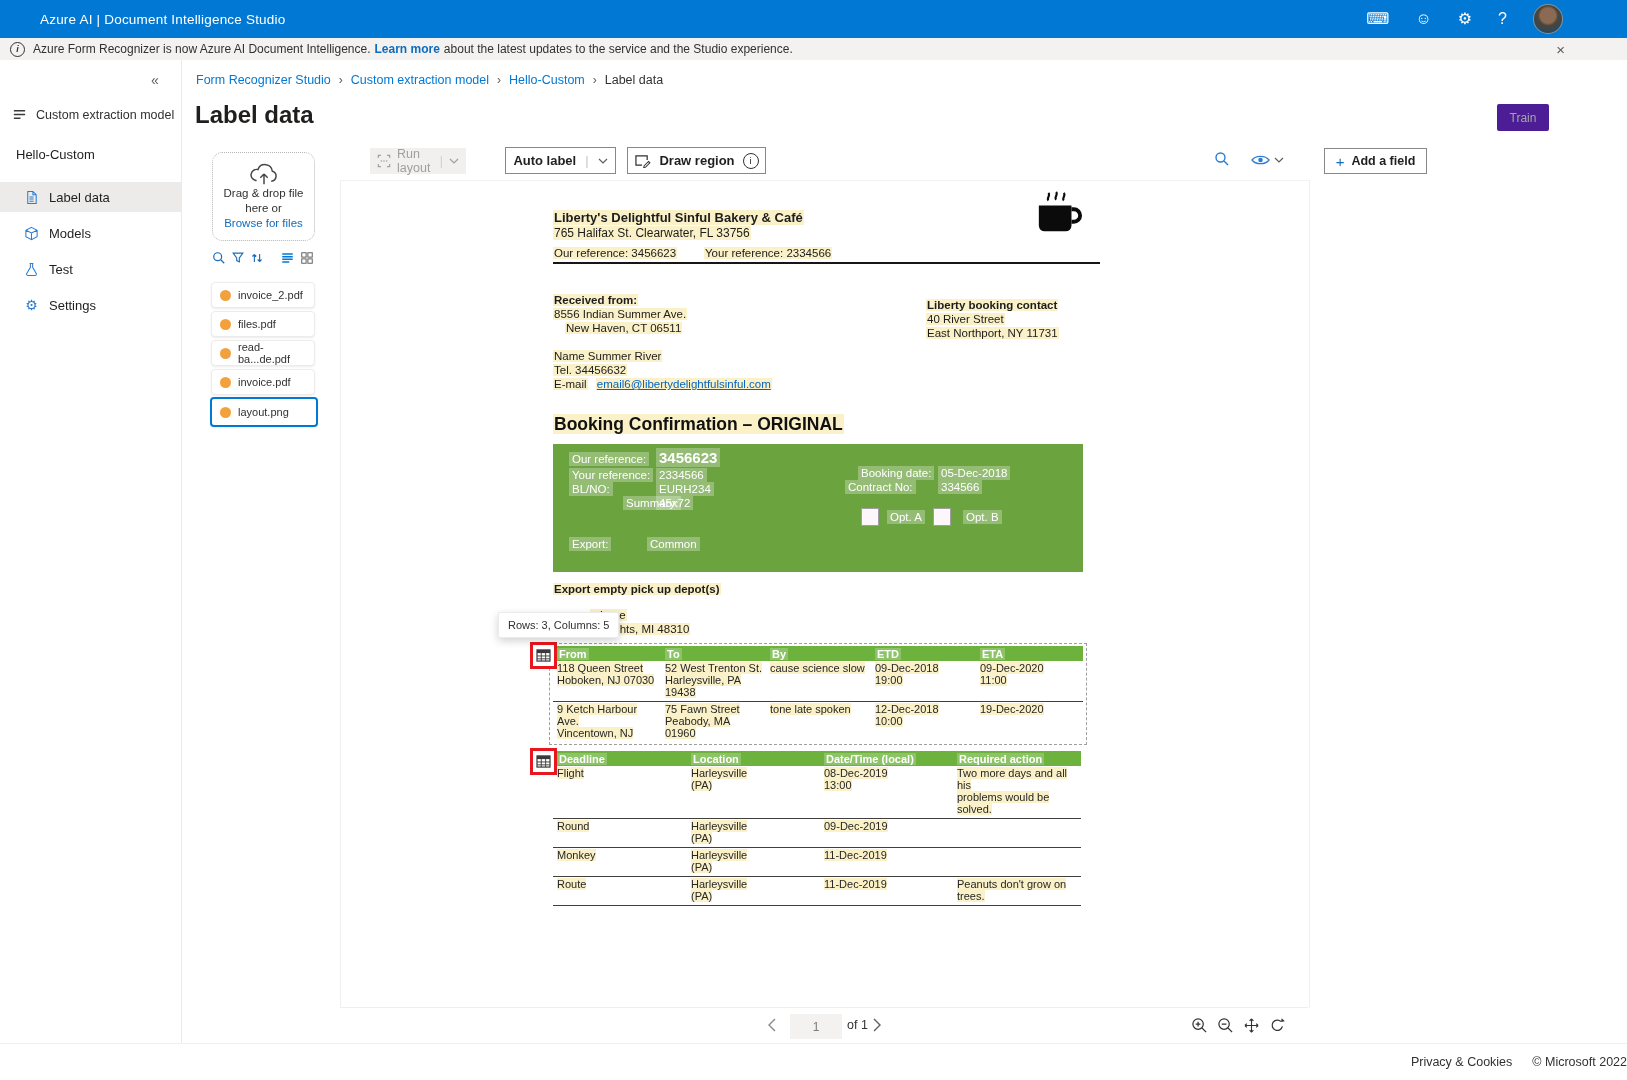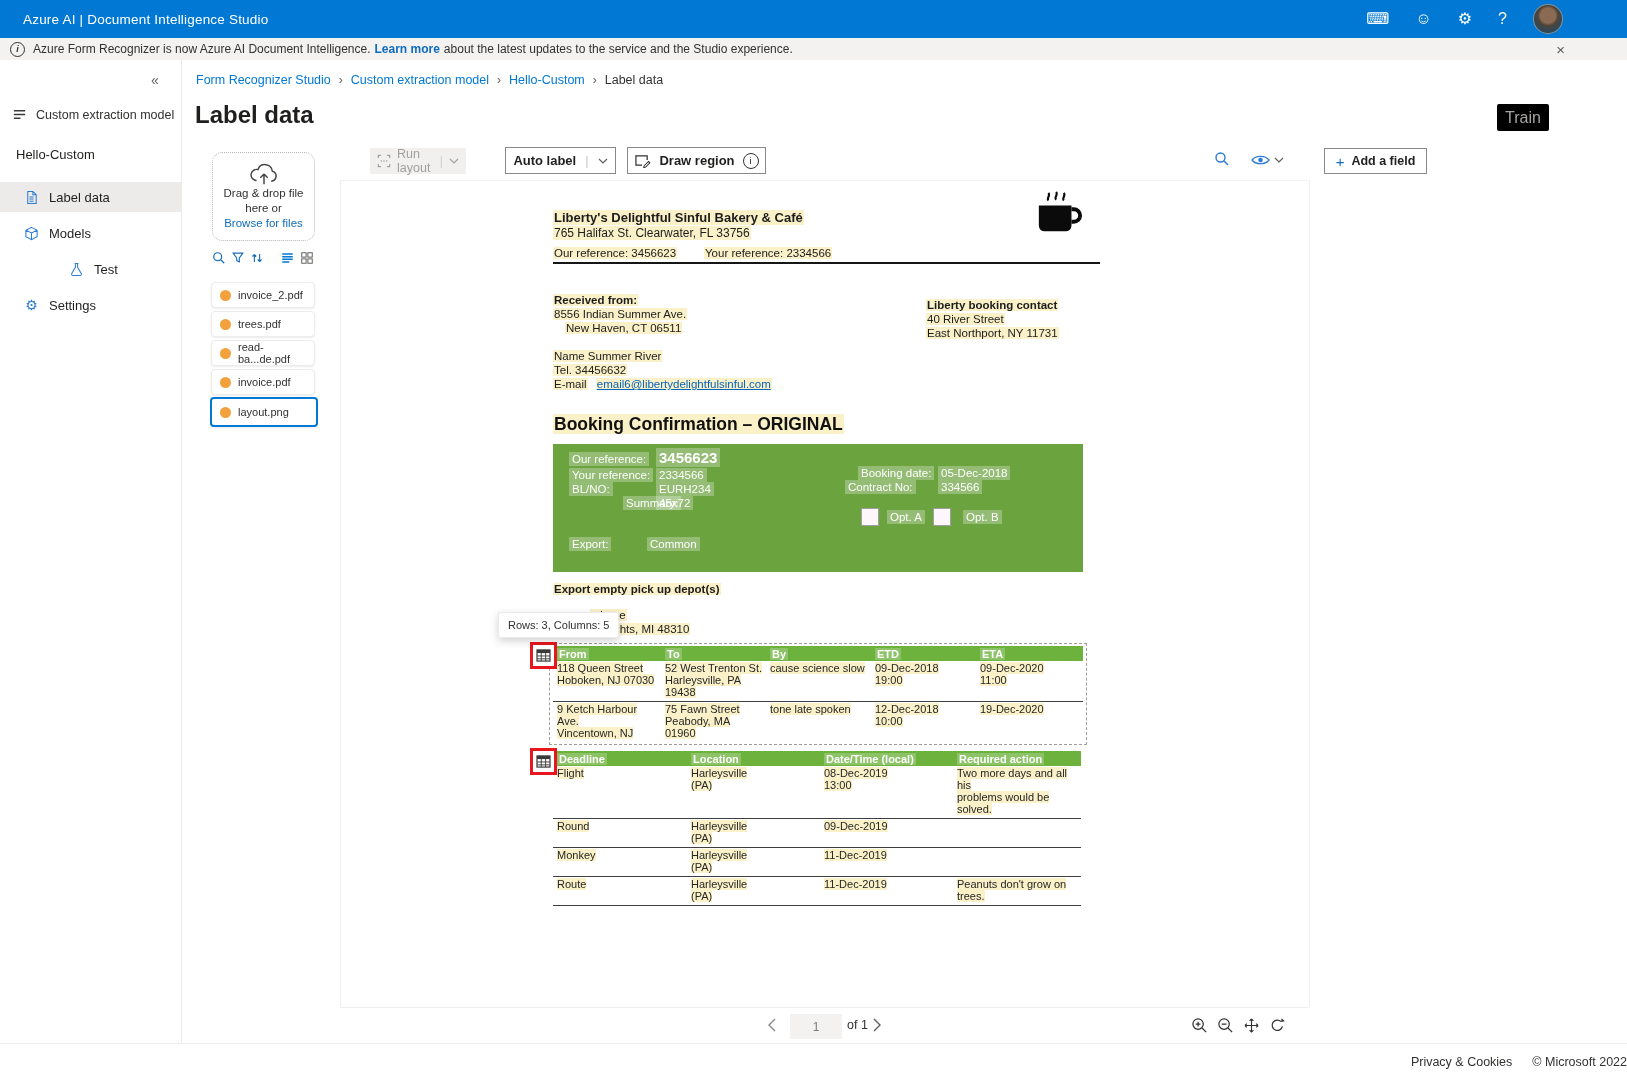--- a/index.html
+++ b/index.html
@@ -3,21 +3,21 @@
 <meta charset="utf-8">
 <style>
   html,body{margin:0;padding:0;}
   body{width:1627px;height:1080px;position:relative;overflow:hidden;background:#fff;
        font-family:"Liberation Sans", sans-serif;color:#323130;}
   .abs{position:absolute;}
   svg{display:block;}
 
   
   .topbar{left:0;top:0;width:1627px;height:38px;background:#0078d4;color:#fff;display:flex;align-items:center;}
-  .topbar-title{margin-left:23px;font-size:13.5px;letter-spacing:.2px;}
+  .topbar-title{margin-left:40px;font-size:13.5px;letter-spacing:.2px;}
   .topbar-icons{margin-left:auto;display:flex;align-items:center;gap:26px;padding-right:64px;}
   .tb-ic{font-size:16px;line-height:1;color:#fff;cursor:pointer;}
   .avatar{width:28px;height:28px;border-radius:50%;
           background:radial-gradient(circle at 50% 38%, #8a6a52 0 34%, #4d4439 45%, #2f4858 70%, #27404f 100%);
           border:1px solid rgba(255,255,255,.4);}
 
   
   .banner{left:0;top:38px;width:1627px;height:22px;background:#f3f2f1;display:flex;align-items:center;font-size:12px;color:#323130;}
   .info-circle{width:13px;height:13px;border:1px solid #323130;border-radius:50%;font-size:9px;display:flex;align-items:center;justify-content:center;margin:0 8px 0 10px;font-style:italic;font-weight:bold;}
   .banner a{color:#0f6cbd;font-weight:bold;text-decoration:none;margin:0 4px;}
@@ -31,21 +31,21 @@
   .sb-item{left:0;width:181px;height:30px;display:flex;align-items:center;font-size:13px;color:#201f1e;cursor:pointer;}
   .sb-item .ic{margin-left:24px;margin-right:10px;color:#2b7cd3;width:15px;text-align:center;}
   .sb-item.selected{background:#edebe9;}
 
   
   .breadcrumb{left:196px;top:73px;display:flex;align-items:center;gap:8px;font-size:12.5px;}
   .breadcrumb a{color:#0078d4;text-decoration:none;cursor:pointer;}
   .crumb-sep{color:#605e5c;font-size:12px;}
   .crumb-current{color:#323130;}
   .page-title{left:195px;top:101px;font-size:24px;font-weight:600;color:#201f1e;}
-  .train-btn{left:1497px;top:104px;width:52px;height:27px;background:#000000;color:#a6a4a2;font-size:16px;border-radius:2px;display:flex;align-items:center;justify-content:center;}
+  .train-btn{left:1497px;top:104px;width:52px;height:27px;background:#4c1d95;color:#a6a4a2;font-size:12px;border-radius:2px;display:flex;align-items:center;justify-content:center;}
 
   
   .dropzone{left:212px;top:152px;width:101px;height:87px;border:1px dotted #b8b6b4;border-radius:10px;background:#fff;
             display:flex;flex-direction:column;align-items:center;justify-content:center;font-size:11.5px;color:#323130;text-align:center;line-height:15px;cursor:pointer;}
   .browse-link{color:#0f6cbd;cursor:pointer;}
   .file-tools{left:212px;top:251px;width:102px;display:flex;align-items:center;}
   .file-tools .t{margin-right:5px;color:#1a6fbd;cursor:pointer;}
   .file-tools .spacer{flex:1;}
   .file-pill{left:211px;width:102px;height:24px;background:#fff;border:1px solid #ececec;border-radius:4px;
              box-shadow:0 1px 2px rgba(0,0,0,.08);display:flex;align-items:center;font-size:11px;color:#323130;cursor:pointer;}
@@ -153,21 +153,21 @@
   <span>Label data</span>
 </div>
 <div class="abs sb-item" style="top:218px;">
   <span class="ic">
     <svg width="15" height="15" viewBox="0 0 16 16">
         <path d="M8 1.5 L14 4.5 v7 L8 14.5 L2 11.5 v-7 Z M2 4.5 L8 7.5 L14 4.5 M8 7.5 V14.5" fill="none" stroke="currentColor" stroke-width="1.1"></path>
       </svg>
   </span>
   <span>Models</span>
 </div>
-<div class="abs sb-item" style="top:254px;padding-left:45px;">
+<div class="abs sb-item" style="top:254px;">
   <span class="ic">
     <svg width="15" height="15" viewBox="0 0 16 16">
         <path d="M6 1.5 h4 M6.8 1.5 v4.2 L2.8 12.5 a1.6 1.6 0 0 0 1.5 2 h7.4 a1.6 1.6 0 0 0 1.5 -2 L9.2 5.7 V1.5" fill="none" stroke="currentColor" stroke-width="1.1"></path>
       </svg>
   </span>
   <span>Test</span>
 </div>
 <div class="abs sb-item" style="top:290px;">
   <span class="ic" style="font-size:14px;">⚙</span>
   <span>Settings</span>
@@ -229,21 +229,21 @@
       </svg>
   </span>
 </div>
 
 <div class="abs file-pill" style="top:282px;">
   <span class="file-dot"></span>
   <span>invoice_2.pdf</span>
 </div>
 <div class="abs file-pill" style="top:311px;">
   <span class="file-dot"></span>
-  <span>trees.pdf</span>
+  <span>files.pdf</span>
 </div>
 <div class="abs file-pill" style="top:340px;">
   <span class="file-dot"></span>
   <span>read-ba...de.pdf</span>
 </div>
 <div class="abs file-pill" style="top:369px;">
   <span class="file-dot"></span>
   <span>invoice.pdf</span>
 </div>
 <div class="abs file-pill selected" style="top:397px;">

